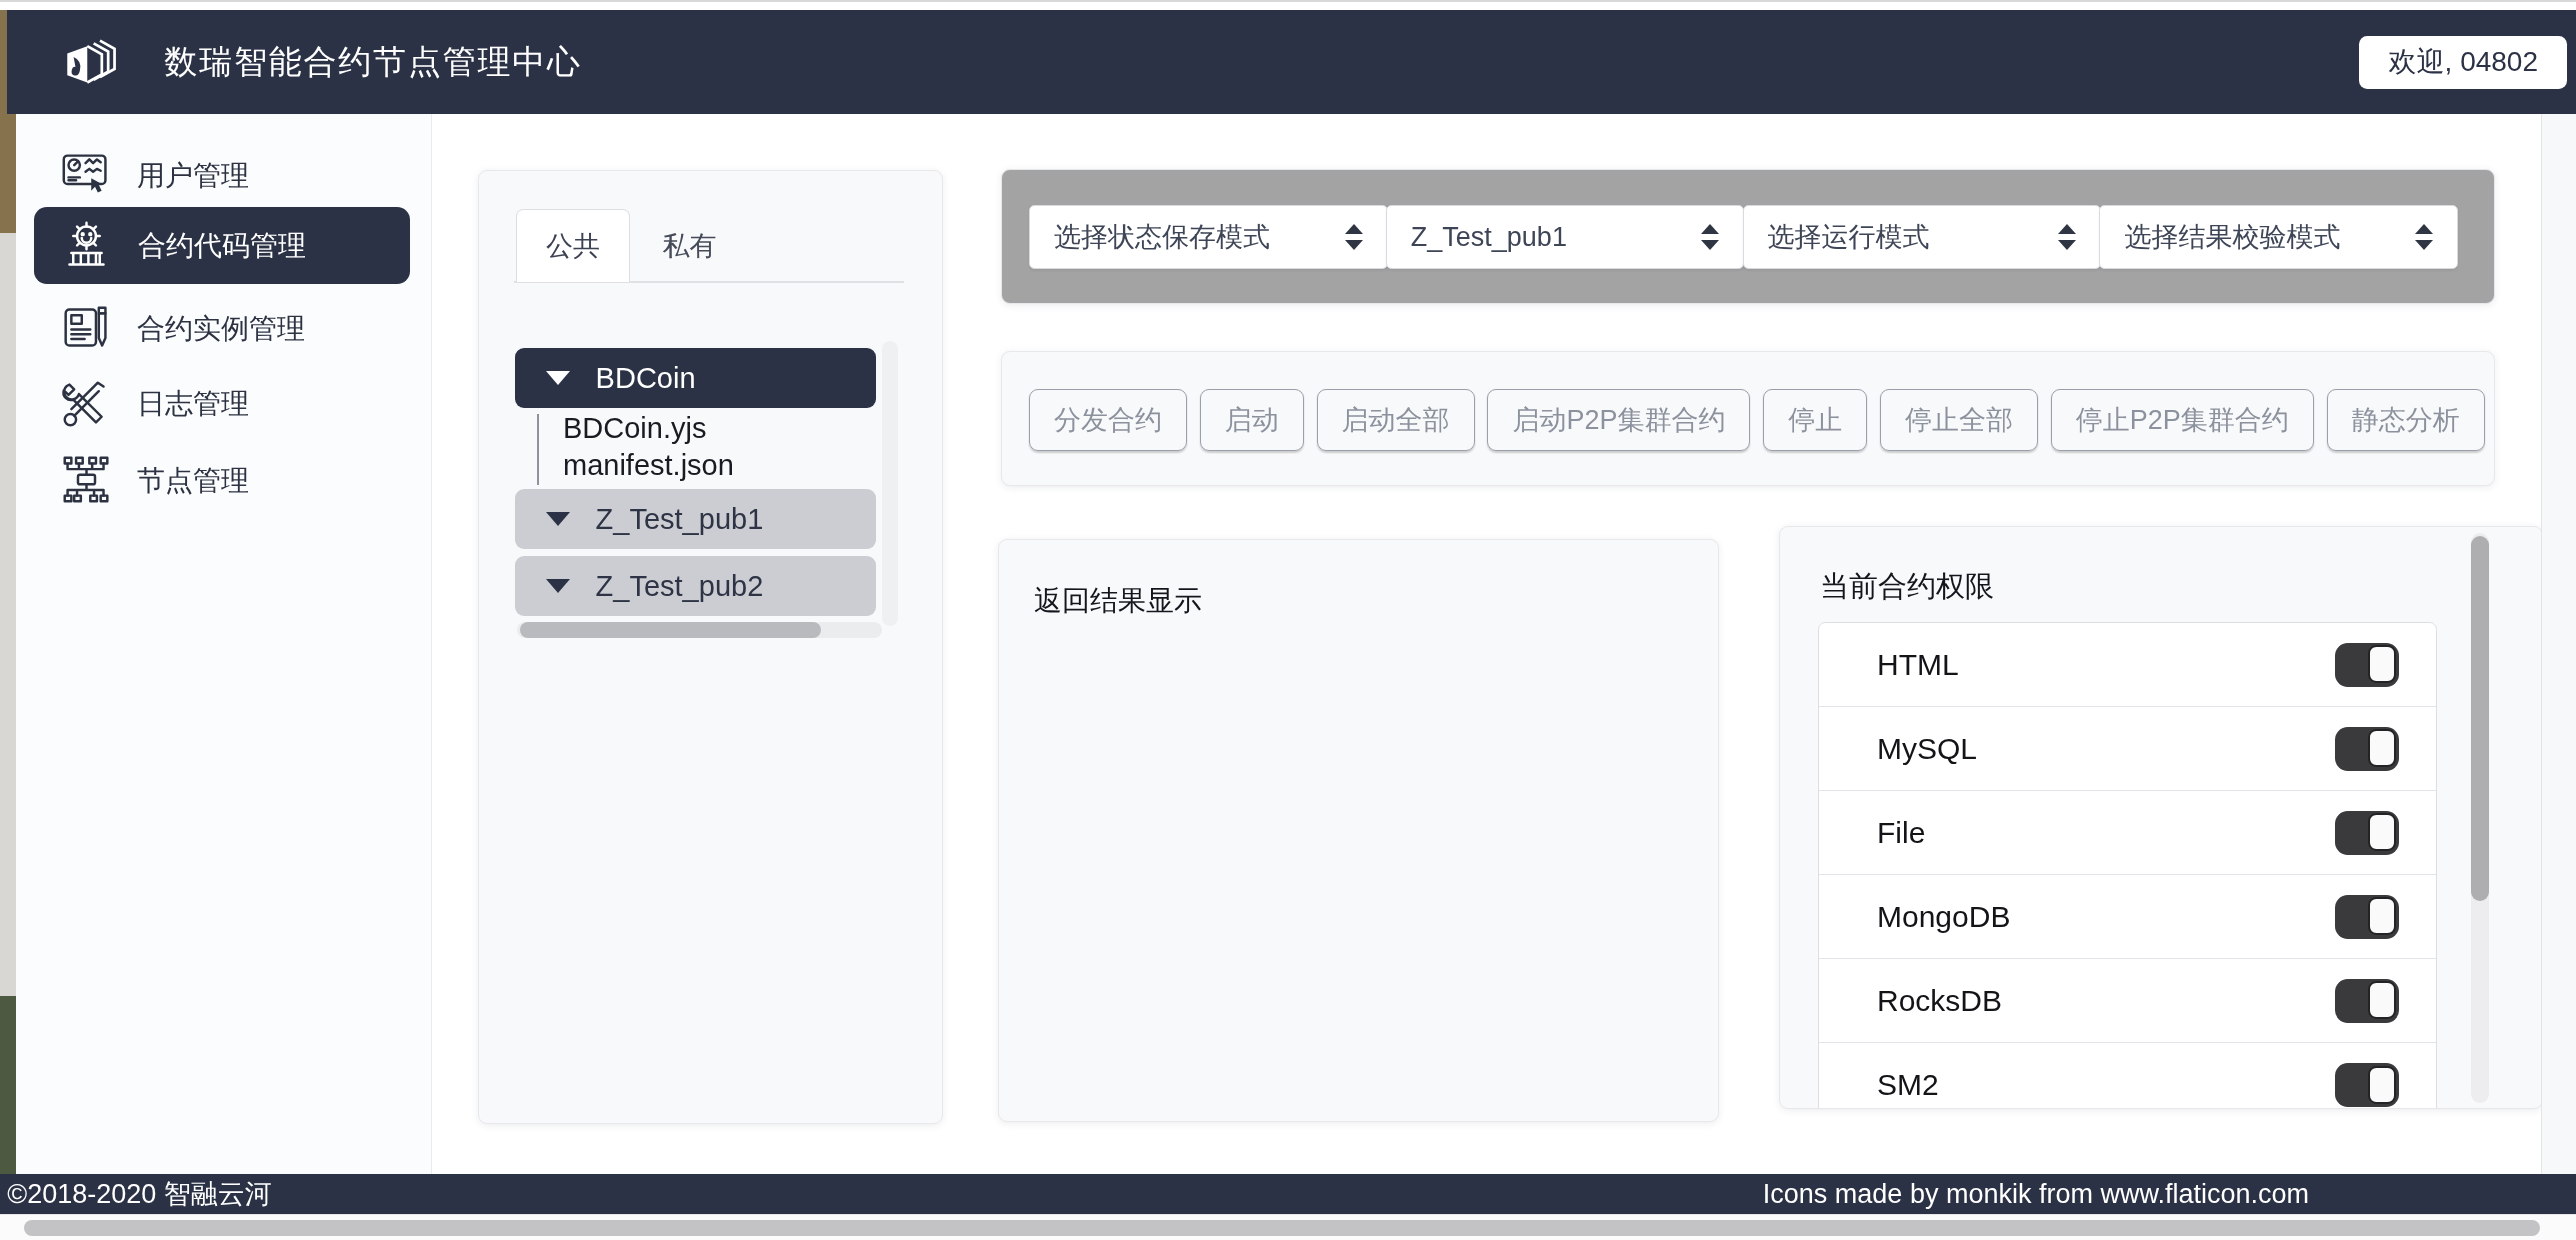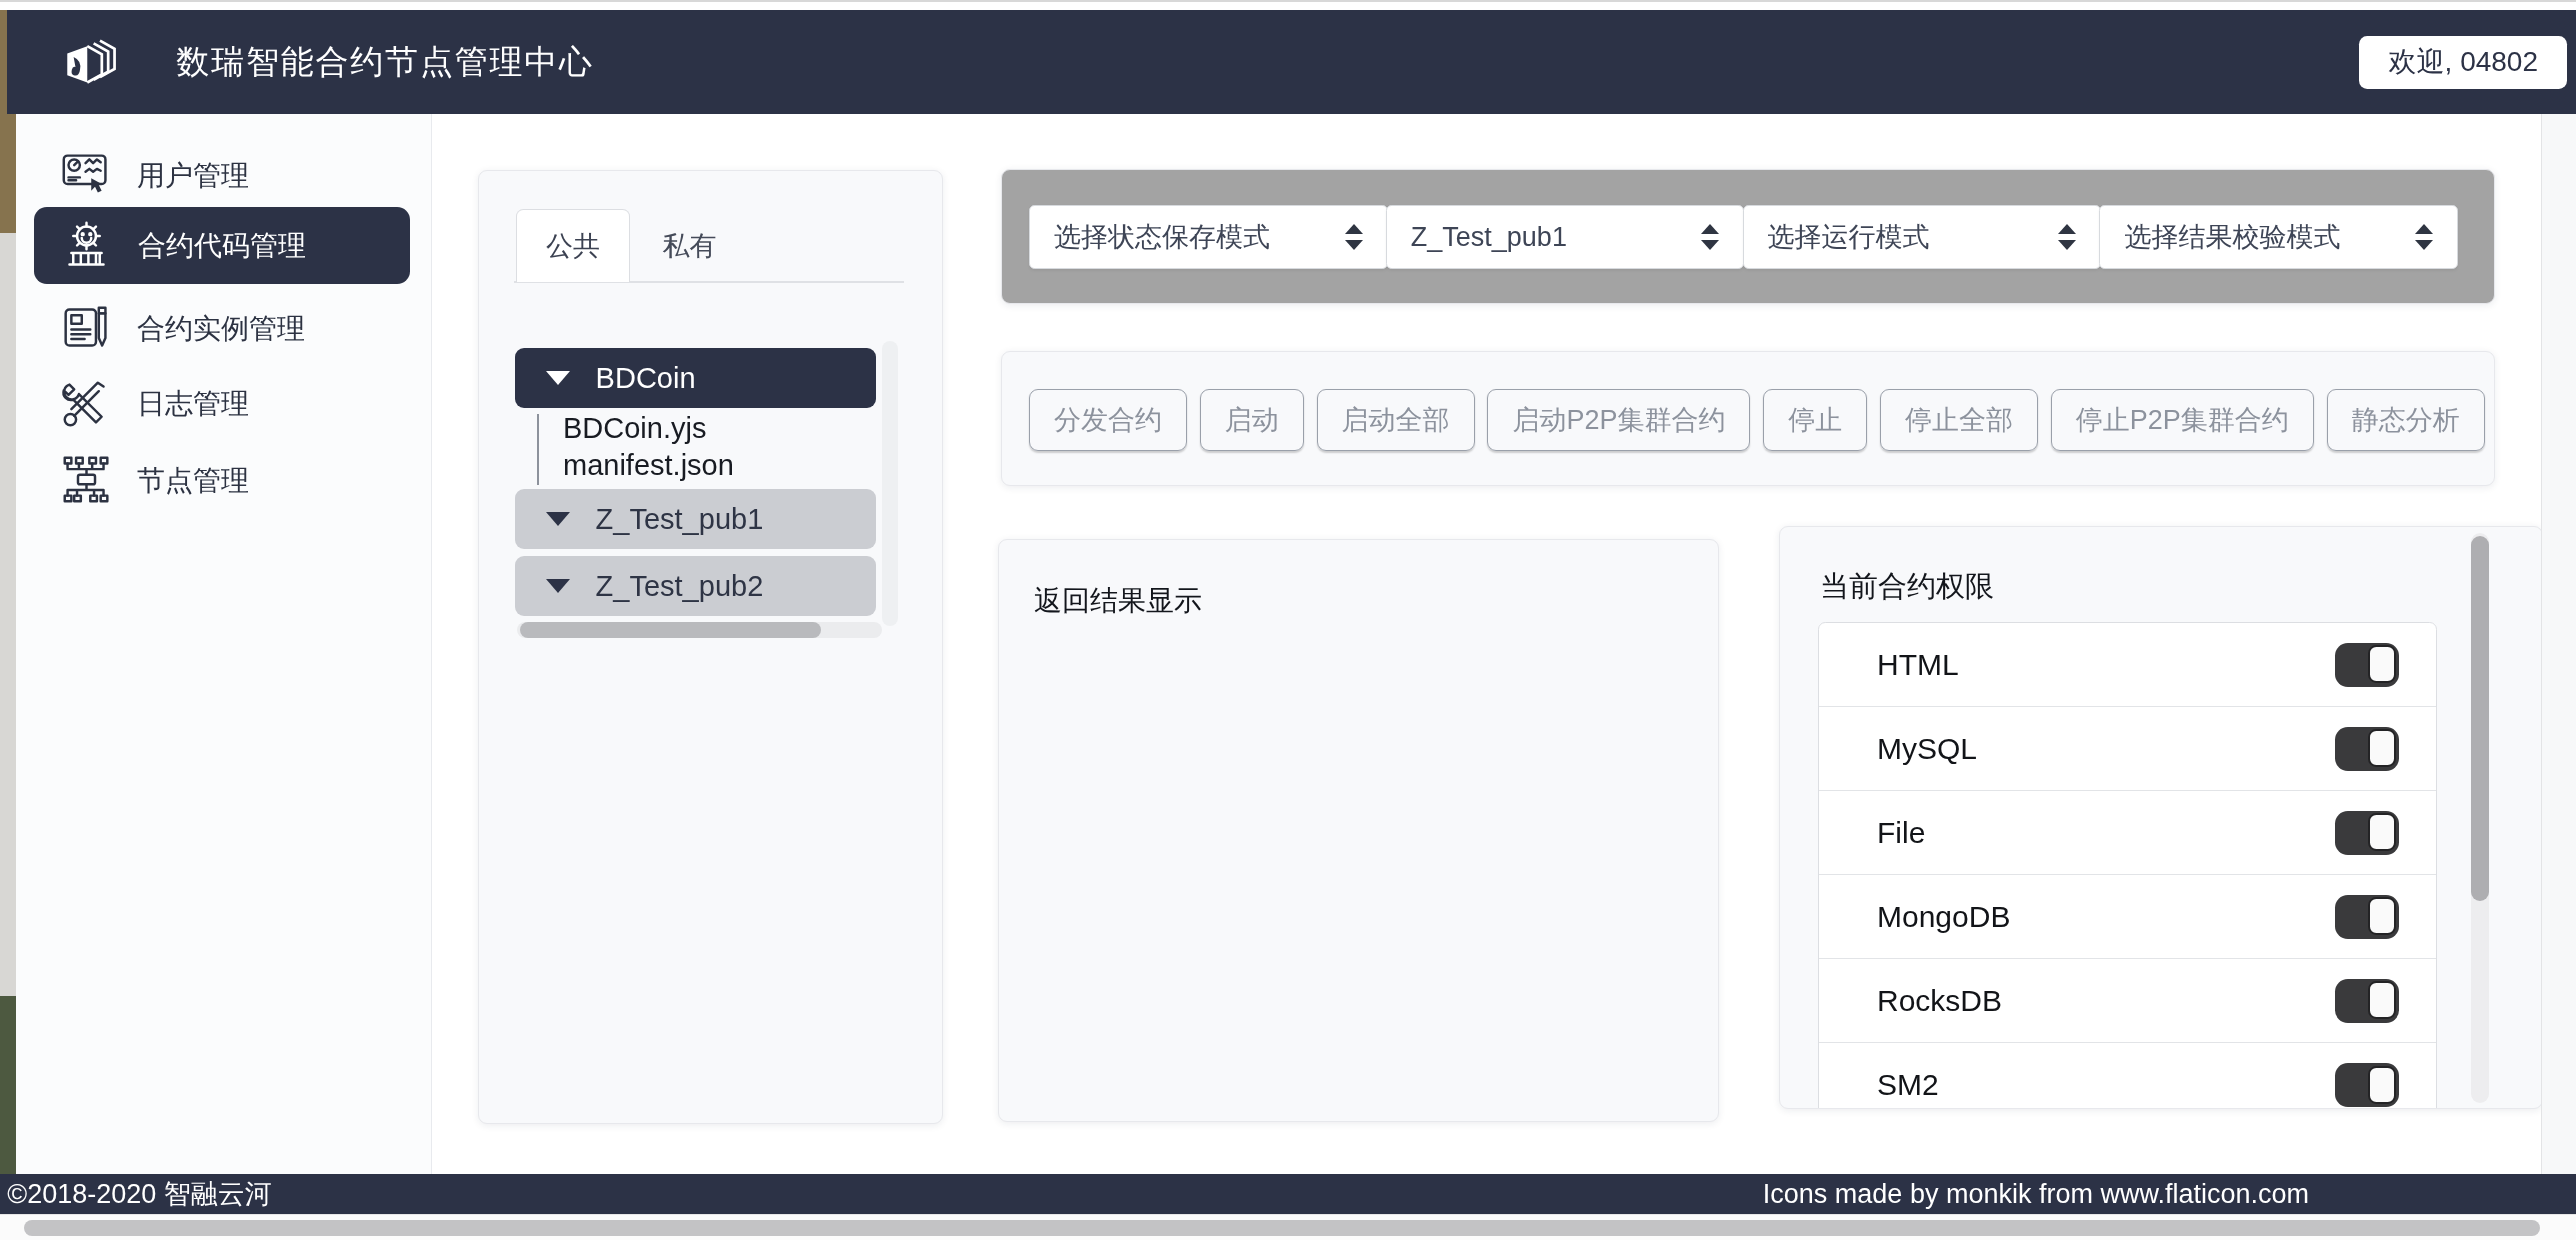--- a/index.html
+++ b/index.html
@@ -10,21 +10,21 @@
   .top-strip { position:absolute; left:0; top:0; width:2576px; height:10px; background:#ffffff; border-top:2.7px solid #d8d8d8; }
   .sliver { position:absolute; left:0; width:16.4px; }
   .sliver-brown { top:10px; height:223px; background:#86734e; }
   .sliver-gray  { top:233px; height:763px; background:#d8d7d4; }
   .sliver-olive { top:996px; height:178px; background:#4d5940; }
   .right-strip { position:absolute; left:2541px; top:114px; width:35px; height:1060px; background:#f7f8f9; border-left:1.8px solid #e3e4e6; }
 
   
   .header { position:absolute; left:7.3px; top:10px; width:2569px; height:104px; background:#2c3246; display:flex; align-items:center; }
   .logo { margin-left:53px; width:60px; height:55px; flex:0 0 auto; }
-  .app-title { margin-left:56px; color:#ffffff; font-size:33px; letter-spacing:1.8px; }
+  .app-title { margin-left:44px; color:#ffffff; font-size:33px; letter-spacing:1.8px; }
   .welcome-btn { margin-left:auto; margin-right:9px; height:53px; min-width:208px; padding:0 27px; background:#ffffff; color:#2c3246; font-size:28px; border:none; border-radius:8.2px; display:flex; align-items:center; justify-content:center; cursor:pointer; }
 
   
   .sidebar { position:absolute; left:16.4px; top:114px; width:416px; height:1228px; background:#fbfcfd; border-right:1.8px solid #e8eaee; }
   .nav-item { position:absolute; left:18px; width:376px; height:75px; display:flex; align-items:center; padding-left:25.6px; gap:24px; color:#2c3242; font-size:28px; cursor:pointer; }
   .nav-item svg { width:53px; height:53px; flex:0 0 auto; }
   .nav-1 { top:24px; } .nav-2 { top:93px;gap:25px; } .nav-3 { top:177px; } .nav-4 { top:252px; } .nav-5 { top:329px; }
   .nav-item.active { background:#2c3246; color:#ffffff; border-radius:12.8px; height:77px; }
 
   

